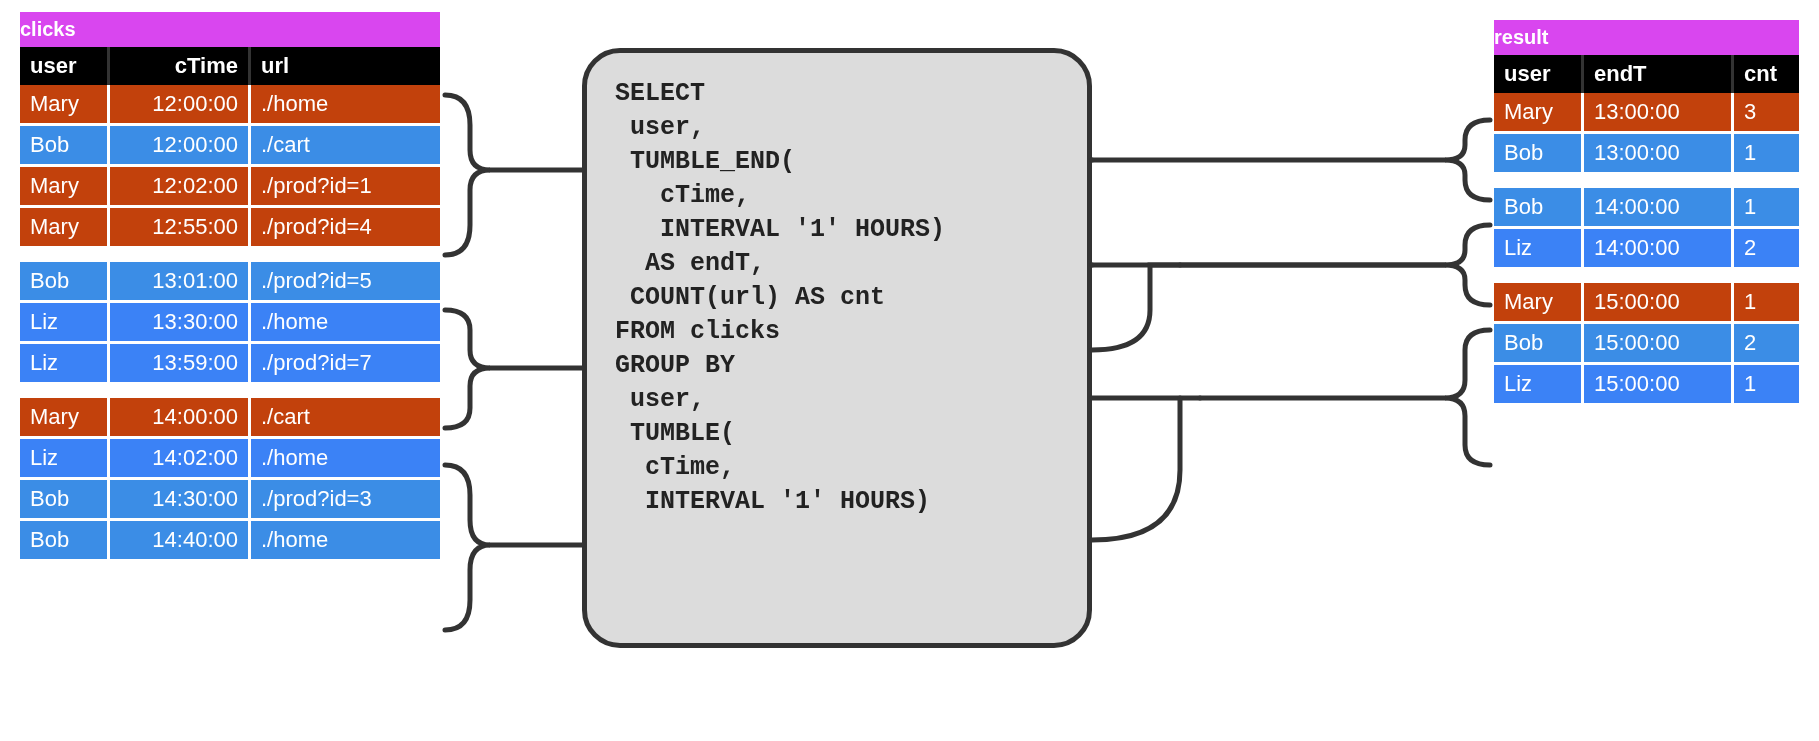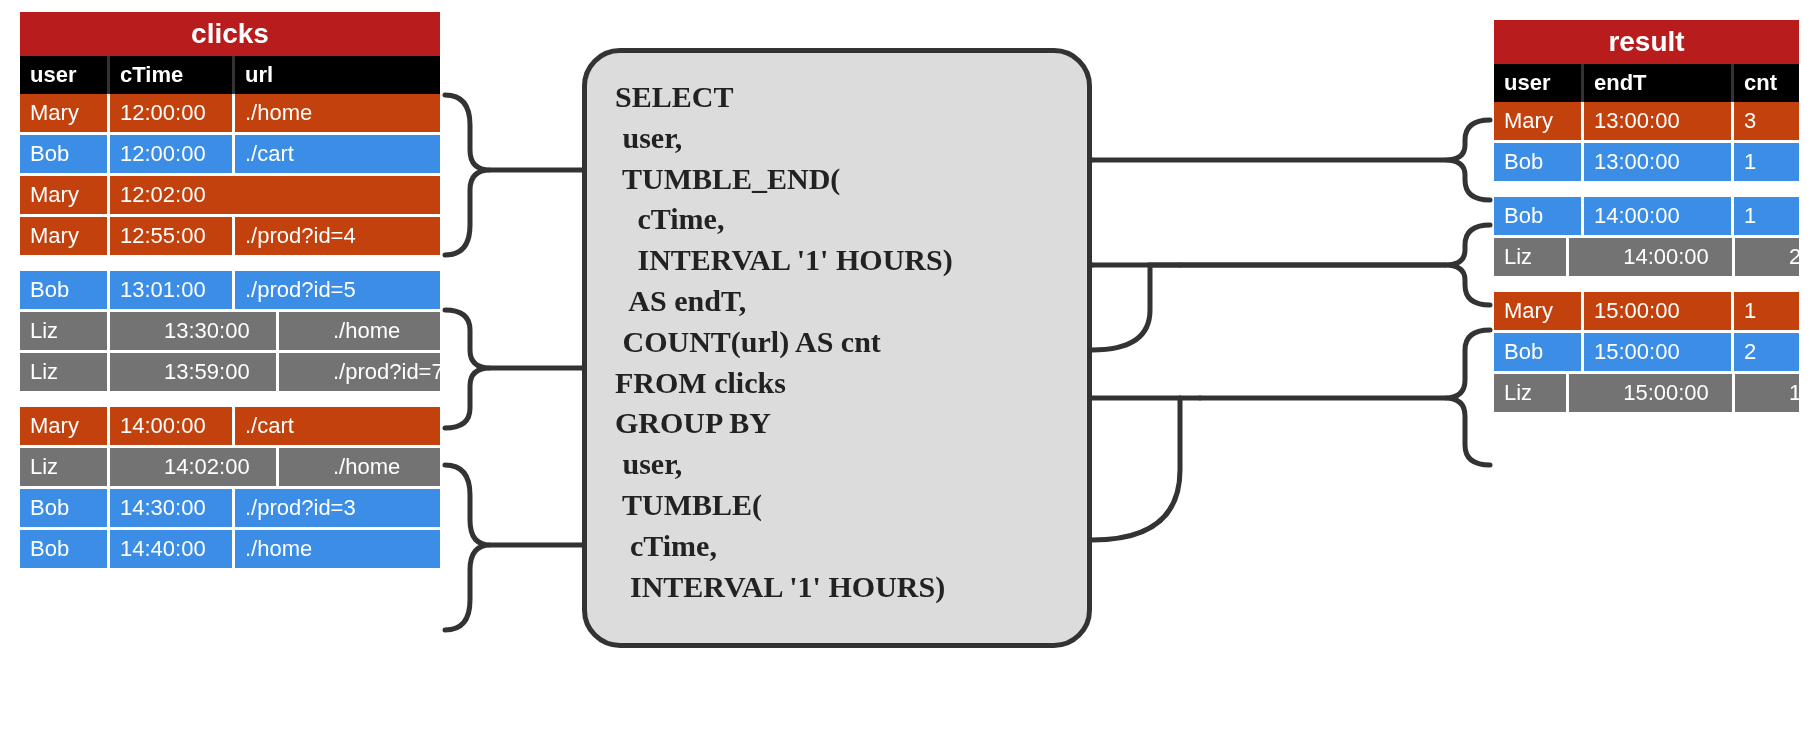--- a/index.html
+++ b/index.html
@@ -6,26 +6,26 @@
   body {
     margin: 0;
     padding: 20px;
     font-family: -apple-system, Segoe UI, Helvetica, Arial, sans-serif;
     background: #fff;
     width: 1819px;
     height: 741px;
     position: relative;
   }
   .table-title {
-    background: #b91c1c;
+    background: #d946ef;
     color: #fff;
     font-weight: 700;
-    text-align: center;
+    text-align: left;
     padding: 6px 0;
-    font-size: 28px;
+    font-size: 20px;
   }
   .row {
     display: flex;
     width: 100%;
   }
   .cell {
     padding: 6px 10px;
     font-size: 22px;
     color: #fff;
     overflow: hidden;
@@ -36,32 +36,32 @@
     font-weight: 700;
     border-right: 3px solid #333;
   }
   .hdr .cell:last-child { border-right: none; }
   .data .cell {
     border-right: 3px solid #fff;
   }
   .data .cell:last-child { border-right: none; }
   .mary { background: #c2410c; }
   .bob  { background: #3b8de6; }
-  .liz  { background: #737373; gap: 44px; }
+  .liz  { background: #3b82f6; }
   .group { margin-bottom: 16px; }
   .group .data:not(:last-child) { margin-bottom: 3px; }
 
   #clicks-table {
     position: absolute;
     left: 20px;
     top: 12px;
     width: 420px;
   }
   #clicks-table .c-user { width: 90px; }
-  #clicks-table .c-time { width: 125px; }
+  #clicks-table .c-time { width: 141px; text-align: right; }
   #clicks-table .c-url  { flex: 1; }
 
   #result-table {
     position: absolute;
     right: 20px;
     top: 20px;
     width: 305px;
   }
   #result-table .c-user { width: 90px; }
   #result-table .c-endt { width: 150px; }
@@ -73,22 +73,22 @@
     top: 48px;
     width: 510px;
     height: 600px;
     background: #dcdcdc;
     border: 5px solid #333;
     border-radius: 38px;
     padding: 24px 28px;
   }
   #sql-box pre {
     margin: 0;
-    font-family: Liberation Serif, serif;
-    font-size: 30px;
+    font-family: Liberation Mono, monospace;
+    font-size: 25px;
     font-weight: 600;
     line-height: 1.36;
     color: #222;
     white-space: pre;
   }
 
   svg.conn {
     position: absolute;
     top: 0;
     left: 0;
@@ -113,20 +113,21 @@
           <div class="cell c-url mary">./home</div>
         </div>
         <div class="row data bob">
           <div class="cell c-user bob">Bob</div>
           <div class="cell c-time bob">12:00:00</div>
           <div class="cell c-url bob">./cart</div>
         </div>
         <div class="row data mary">
           <div class="cell c-user mary">Mary</div>
           <div class="cell c-time mary">12:02:00</div>
+          <div class="cell c-url mary">./prod?id=1</div>
         </div>
         <div class="row data mary">
           <div class="cell c-user mary">Mary</div>
           <div class="cell c-time mary">12:55:00</div>
           <div class="cell c-url mary">./prod?id=4</div>
         </div>
       </div>
       <div class="group">
         <div class="row data bob">
           <div class="cell c-user bob">Bob</div>

